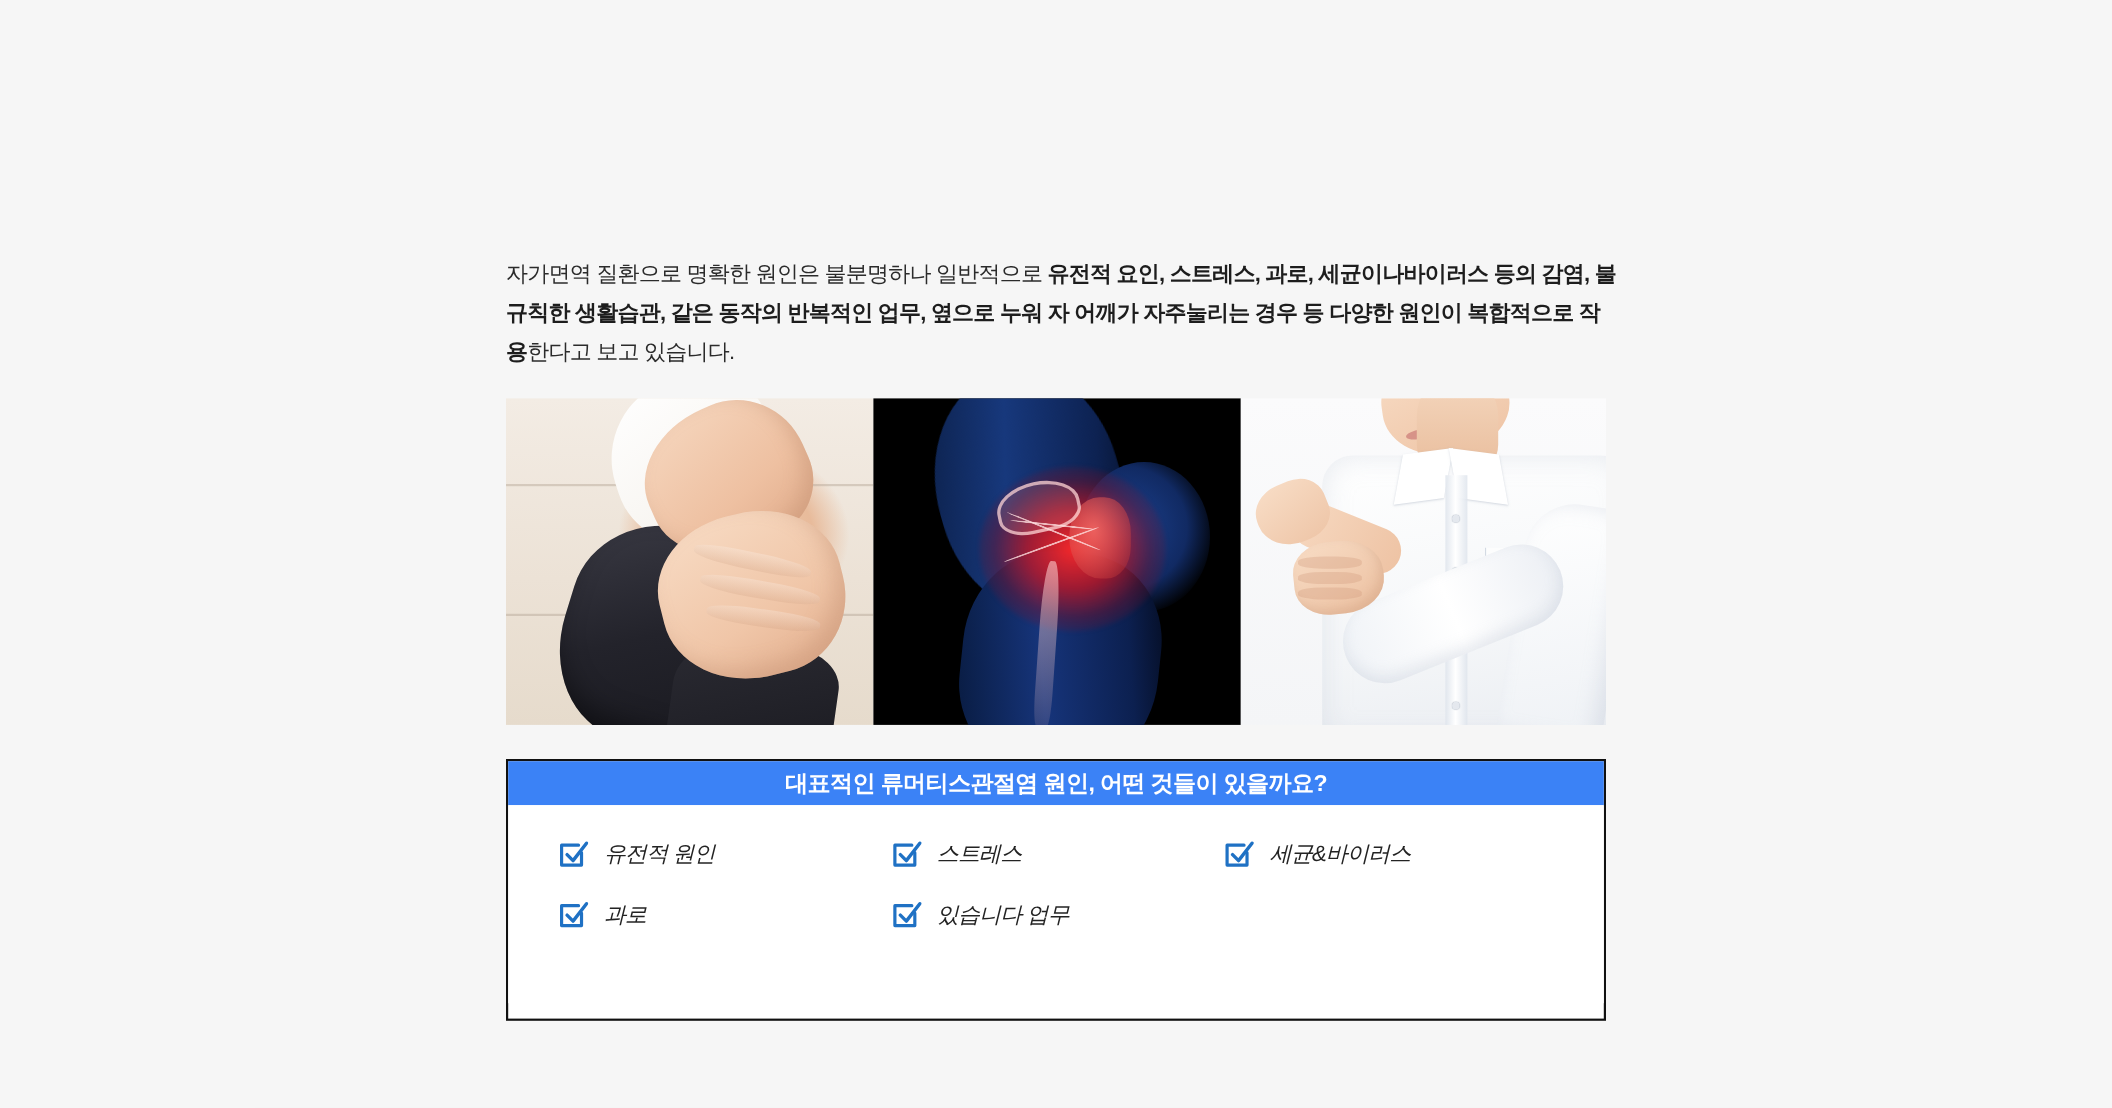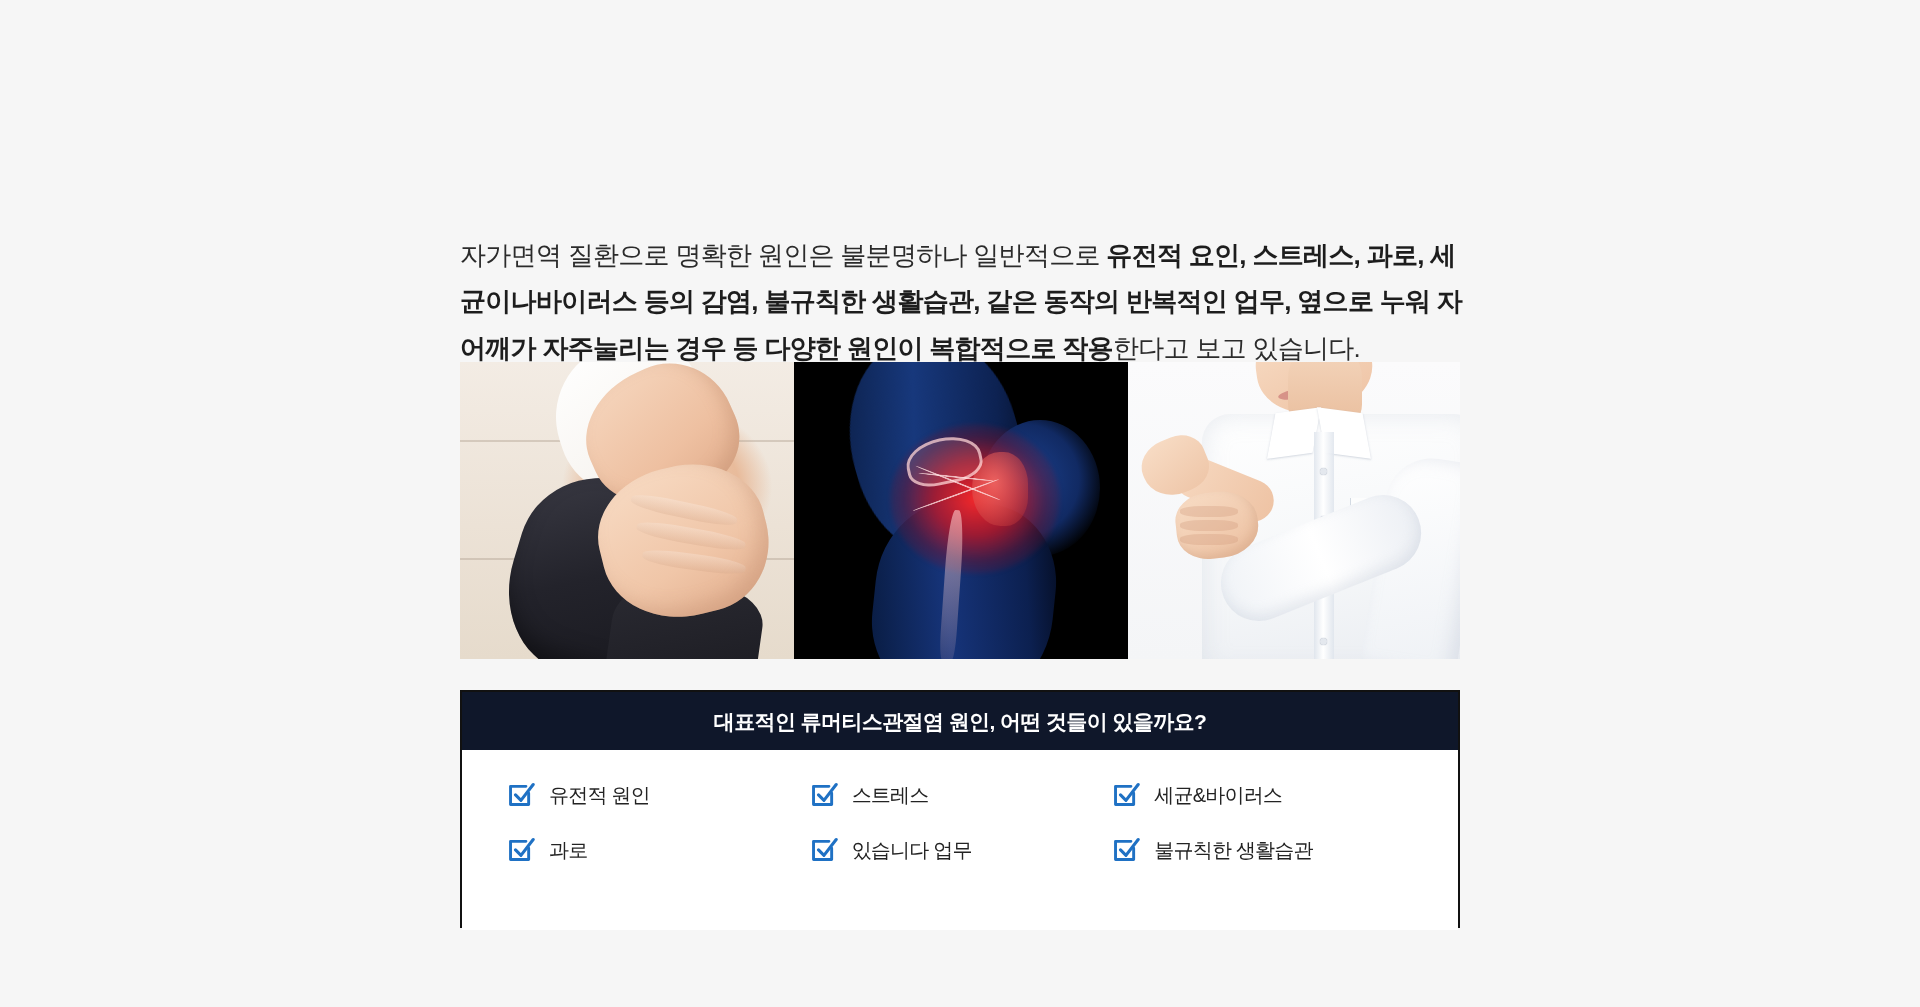--- a/index.html
+++ b/index.html
@@ -58,21 +58,21 @@
     white-space: nowrap;
   }
   .heading .accent { color: #2072c8; }
 
   
   .lead {
     position: absolute;
     top: 232px;
     left: 460px;
     width: 1010px;
-    font-size: 26px;
+    font-size: 20px;
     line-height: 1.78;
     color: #2b2b2b;
     letter-spacing: -0.7px;
     font-weight: 400;
     text-align: left;
   }
   .lead b { font-weight: 700; color: #1d1d1d; }
 
   
   .photos {
@@ -317,22 +317,22 @@
   .box {
     position: absolute;
     top: 690px;
     left: 460px;
     width: 1000px;
     height: 238px;
     border: 2px solid #111111;
     background: #ffffff;
   }
   .box-header {
-    height: 58px;
-    background: #0f172a;
+    height: 40px;
+    background: #3b82f6;
     display: flex;
     align-items: center;
     justify-content: center;
     text-align: right;
   }
   .box-header-title {
     color: #ffffff;
     font-size: 21px;
     font-weight: 800;
     letter-spacing: -0.6px;
@@ -345,20 +345,21 @@
   }
   .check-grid {
     display: grid;
     grid-template-columns: 1fr 1fr 1fr;
     row-gap: 26px;
   }
   .check-item {
     display: flex;
     align-items: center;
     gap: 14px;
+    font-style: italic;
   }
   .check-icon { width: 29px; height: 29px; flex: 0 0 29px; display: block; }
   .check-label {
     font-size: 20px;
     color: #232323;
     letter-spacing: -0.8px;
     font-weight: 400;
     line-height: 1;
     white-space: nowrap;
   }
@@ -475,27 +476,18 @@
         <div class="check-item">
           <span class="check-icon">
             <svg viewBox="0 0 32 32" width="29" height="29" aria-hidden="true">
               <path d="M25 14.5V27H5V7h17" fill="none" stroke="#1f71c4" stroke-width="3.2" stroke-linecap="round" stroke-linejoin="round"></path>
               <path d="M10.5 16.5l6 6L30 5" fill="none" stroke="#1f71c4" stroke-width="3.4" stroke-linecap="round" stroke-linejoin="round"></path>
             </svg>
           </span>
           <span class="check-label">있습니다 업무</span>
         </div>
 
-        <div class="check-item">
-          <span class="check-icon">
-            <svg viewBox="0 0 32 32" width="29" height="29" aria-hidden="true">
-              <path d="M25 14.5V27H5V7h17" fill="none" stroke="#1f71c4" stroke-width="3.2" stroke-linecap="round" stroke-linejoin="round"></path>
-              <path d="M10.5 16.5l6 6L30 5" fill="none" stroke="#1f71c4" stroke-width="3.4" stroke-linecap="round" stroke-linejoin="round"></path>
-            </svg>
-          </span>
-          <span class="check-label">불규칙한 생활습관</span>
-        </div>
 
       </div>
     </div>
   </div>
 
 </div>
 
 </body></html>

